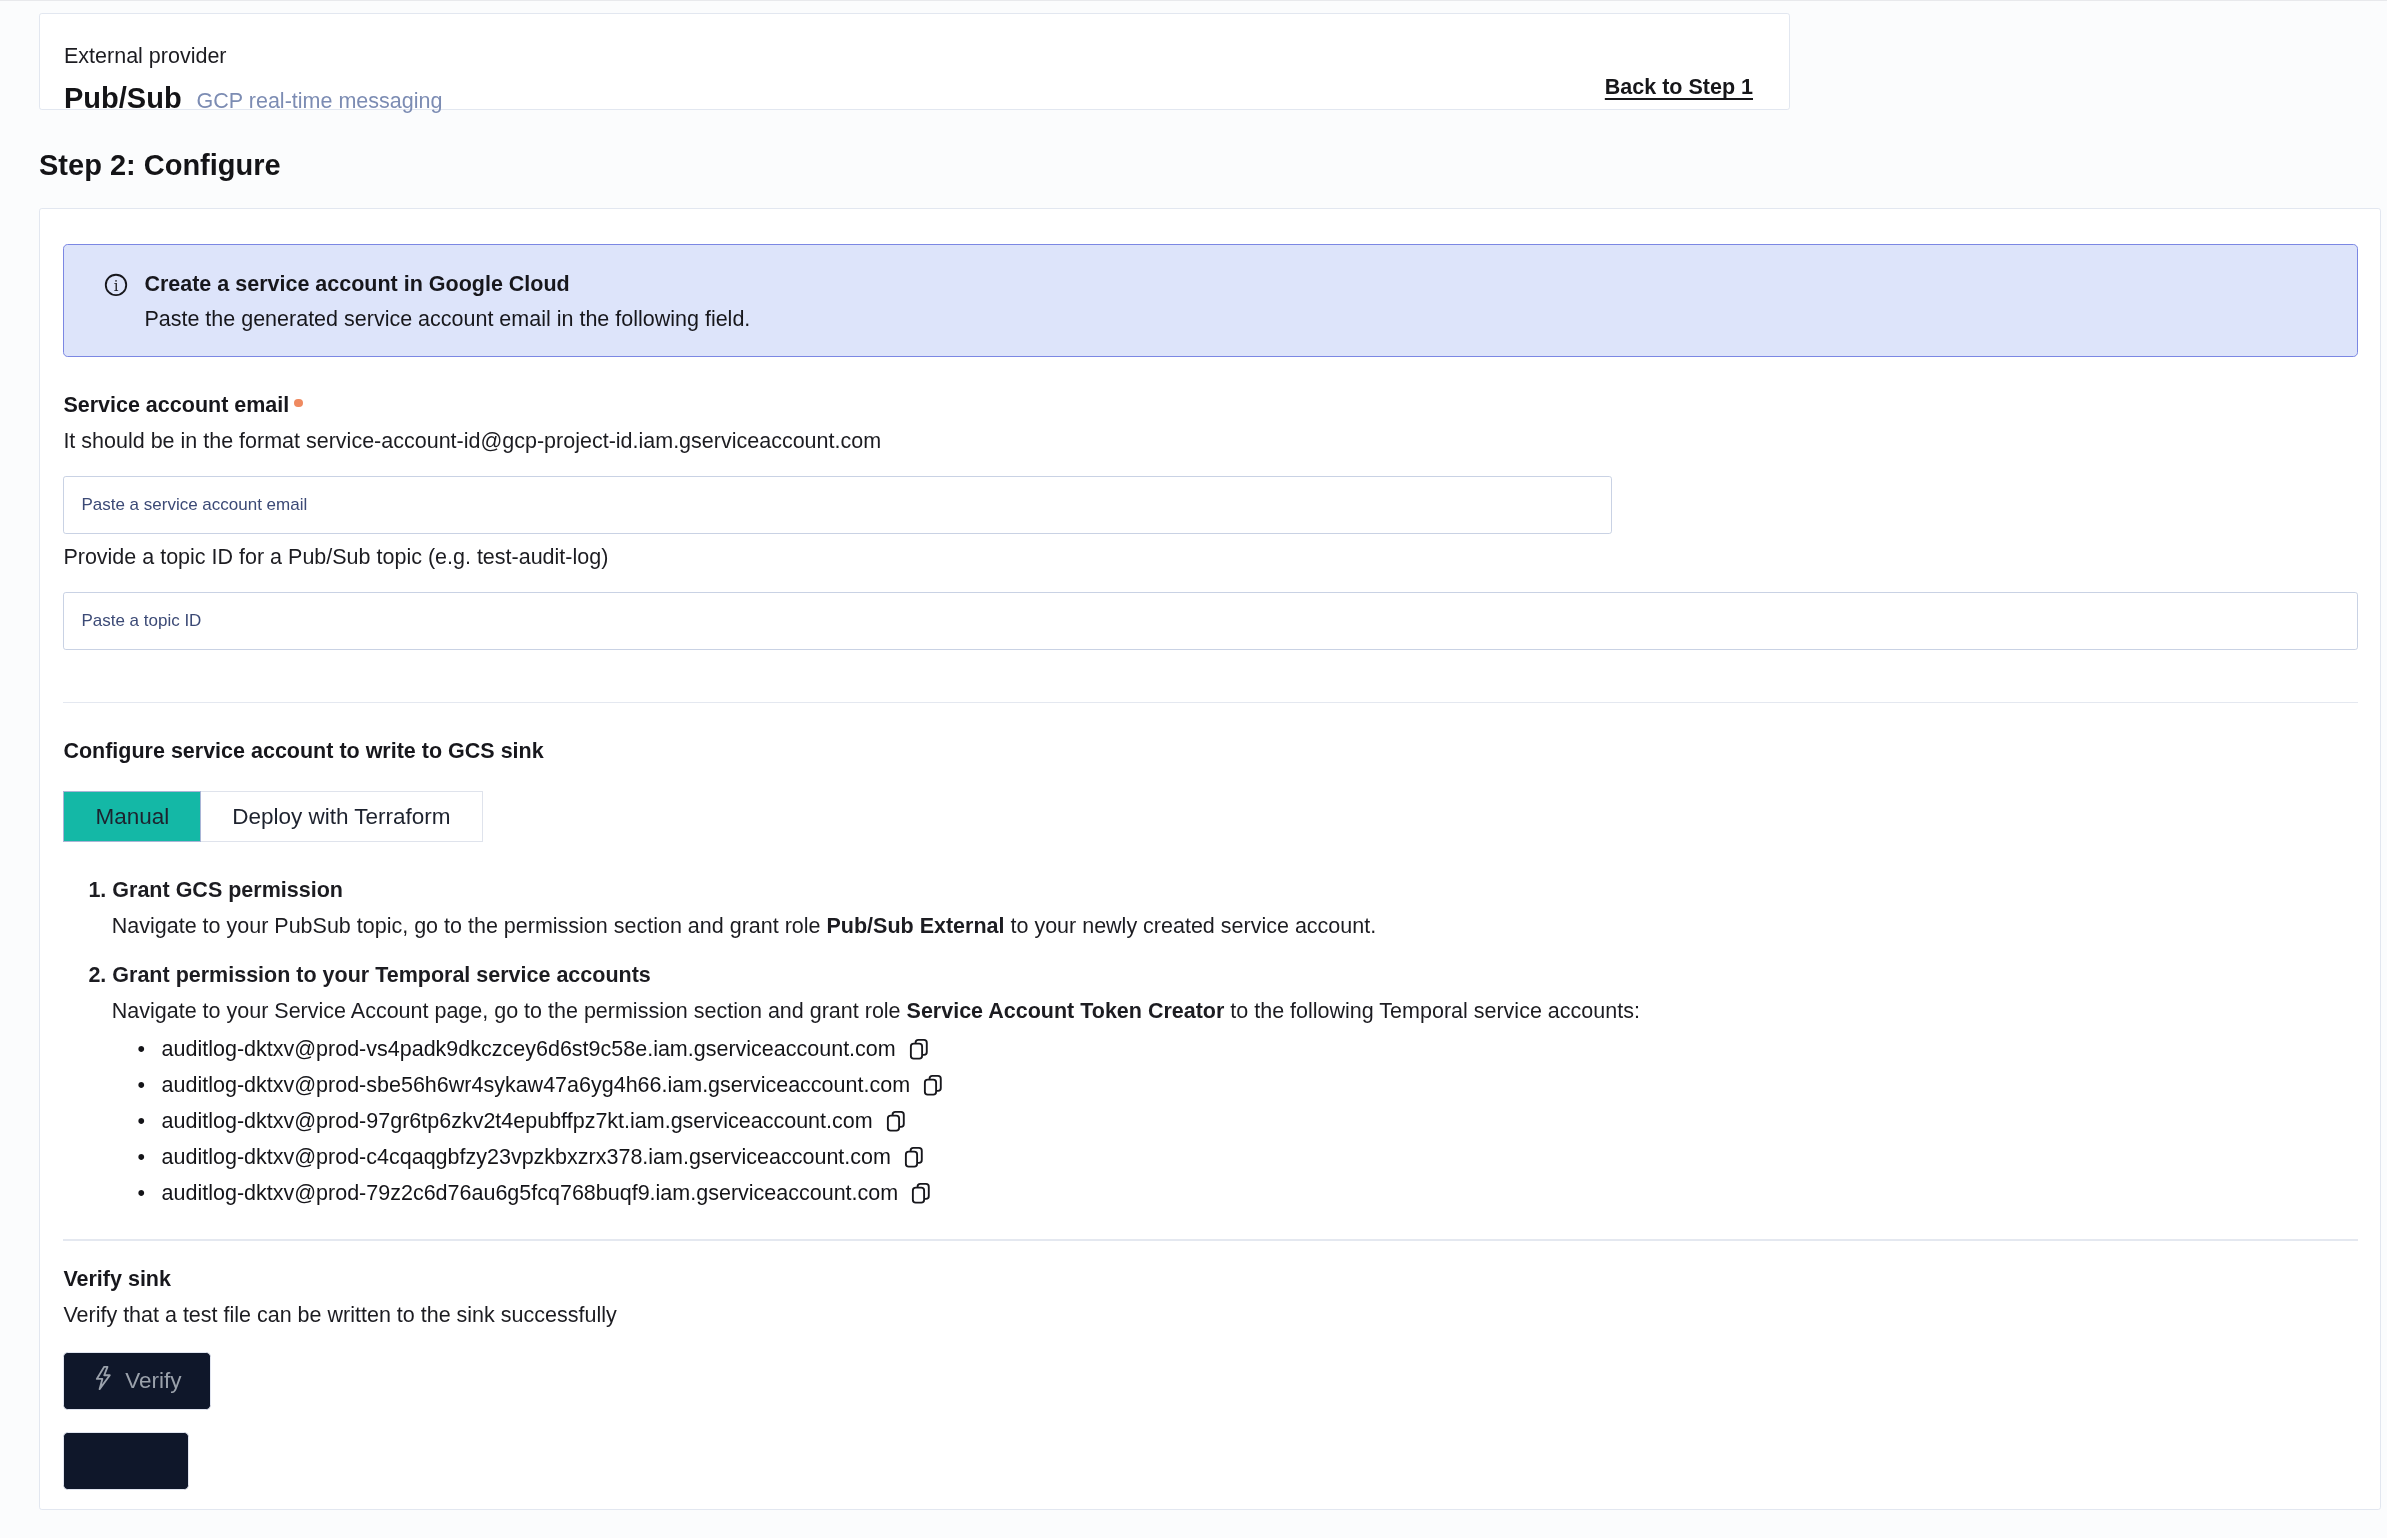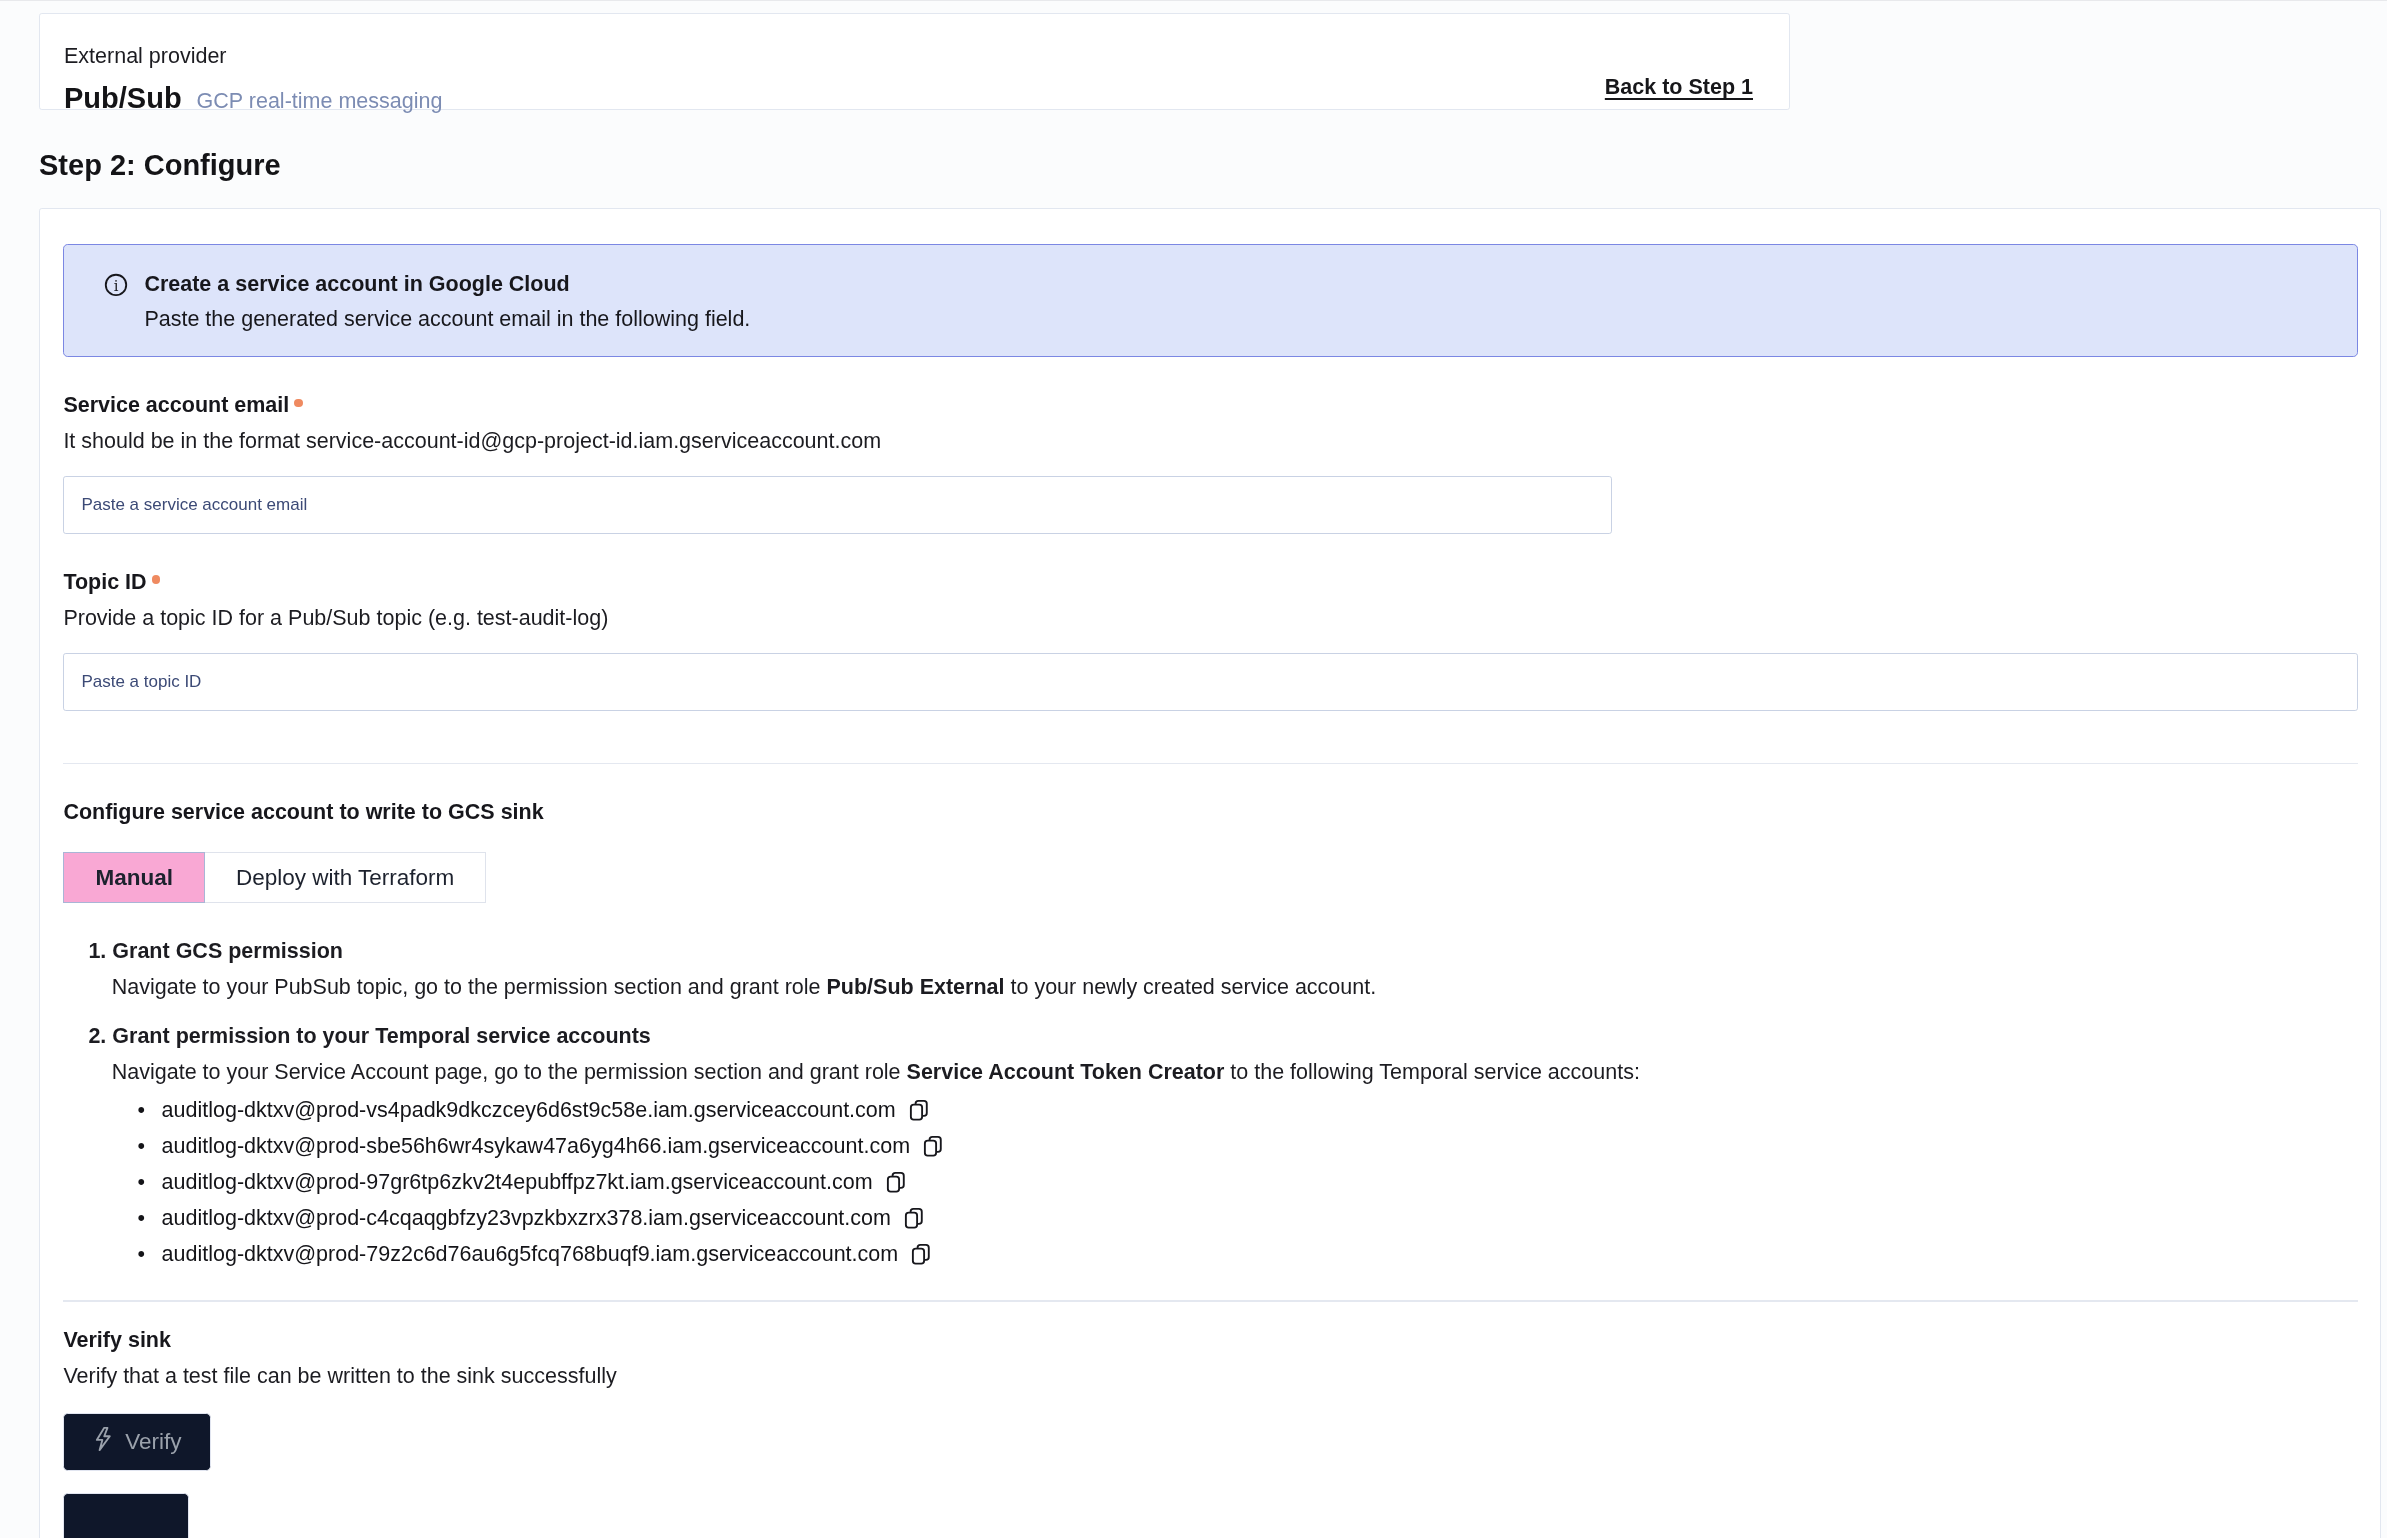--- a/index.html
+++ b/index.html
@@ -85,21 +85,21 @@
 
   
   .section-heading { font-size: 21.5px; font-weight: 600; color: #17171c; margin-top: 36px; }
   .tabs { display: flex; margin-top: 27px; width: fit-content; }
   .tab {
     height: 51px; display: flex; align-items: center; justify-content: center;
     font-size: 22.5px; color: #1d222e; padding: 0 31px;
     border: 1.9px solid #dfe3ec; background: #fff; cursor: pointer;
     white-space: nowrap;
   }
-  .tab.selected { background: #f9a8d4; border-color: #a9b5d6; font-weight: 700; }
+  .tab.selected { background: #14b8a6; border-color: #a9b5d6; font-weight: 400; }
   .tab + .tab { border-left-width: 0; padding-left: 31px; }
 
   ol.steps { list-style: none; margin-top: 30px; }
   .step-item { margin-left: 25px; }
   .step-item + .step-item { margin-top: 13px; }
   .step-title-row { font-size: 21.5px; line-height: 36px; }
   .step-number { font-weight: 600; }
   .step-title { font-weight: 600; }
   .step-desc { font-size: 21.5px; line-height: 36px; margin-left: 23.4px; }
   .role-bold { font-weight: 600; }
@@ -154,24 +154,20 @@
       </div>
     </div>
 
     <div class="field-label-row">
       <span class="field-label">Service account email</span>
       <span class="required-dot"></span>
     </div>
     <div class="field-hint">It should be in the format service-account-id@gcp-project-id.iam.gserviceaccount.com</div>
     <input class="text-input input-email" type="text" placeholder="Paste a service account email" style="">
 
-    <div class="field-label-row">
-      <span class="field-label">Topic ID</span>
-      <span class="required-dot"></span>
-    </div>
     <div class="field-hint">Provide a topic ID for a Pub/Sub topic (e.g. test-audit-log)</div>
     <input class="text-input input-topic" type="text" placeholder="Paste a topic ID" style="">
 
     <hr class="divider divider-1">
 
     <div class="section-heading">Configure service account to write to GCS sink</div>
 
     <div class="tabs">
       <div class="tab selected">Manual</div>
       <div class="tab">Deploy with Terraform</div>

